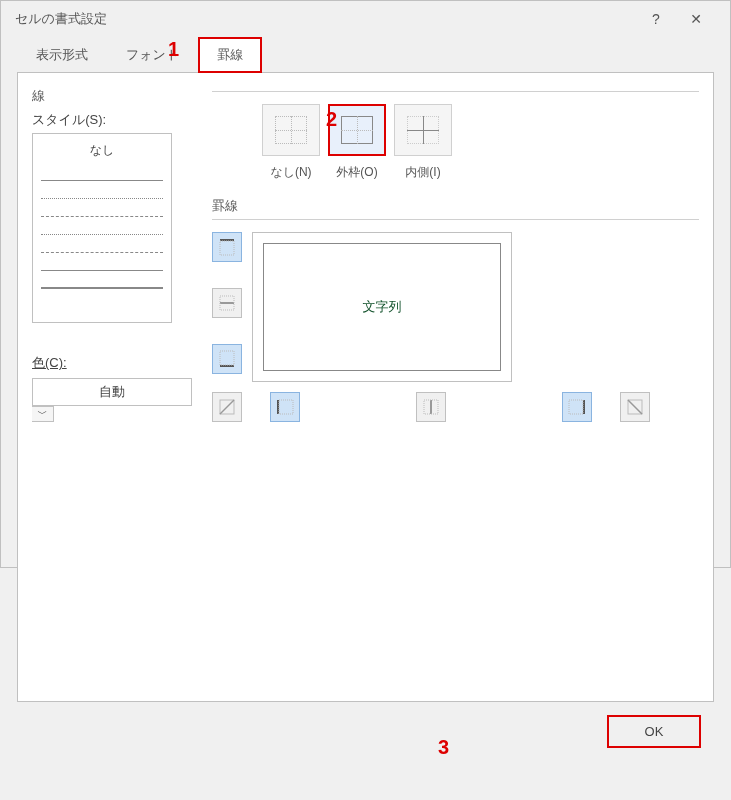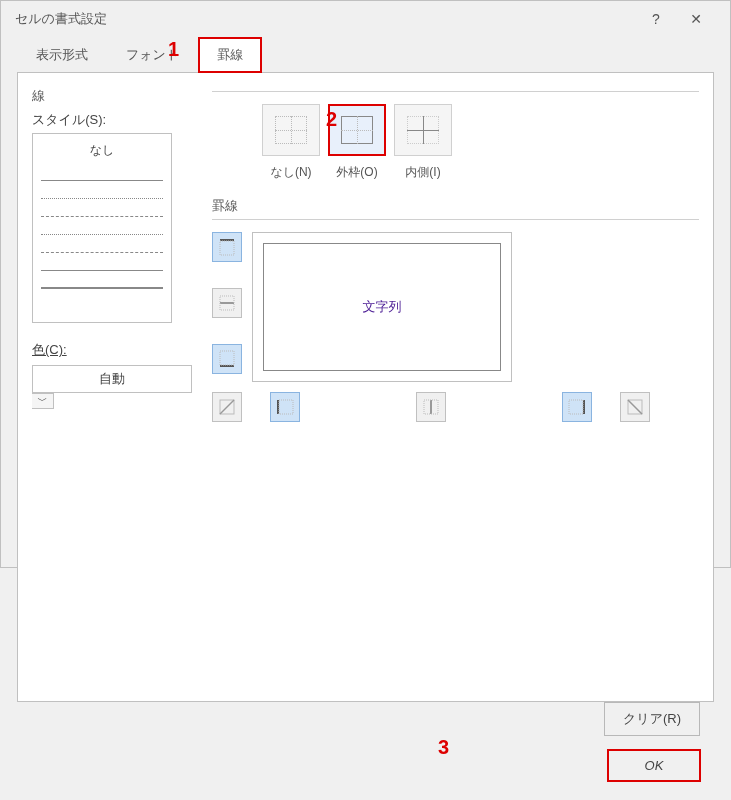--- a/index.html
+++ b/index.html
@@ -57,27 +57,27 @@
 .grid-ico.inner .vh { background: #888; }
 
 .borders-area { display: flex; gap: 10px; }
 .btn-col { display: flex; flex-direction: column; gap: 26px; }
 .bbtn { width: 30px; height: 30px; border: 1px solid #c0c0c0; background: #f0f0f0; display: flex; align-items: center; justify-content: center; cursor: pointer; }
 .bbtn.on { background: #cfe3f7; border-color: #8ab4e0; }
 .bbtn svg { width: 20px; height: 20px; }
 
 .preview { width: 260px; height: 150px; border: 1px solid #c0c0c0; display: flex; align-items: center; justify-content: center; position: relative; }
 .preview .inner-border { position: absolute; inset: 10px; border: 1px solid #888; }
-.preview .txt { font-size: 13px; color: #4c1d95; }
+.preview .txt { font-size: 13px; color: #14532d; }
 
 .btn-row { display: flex; gap: 28px; margin-top: 10px; margin-left: 0; }
 .btn-row .spacer-bbtn { width: 60px; }
 
 .footer-clear { display: flex; justify-content: flex-end; padding: 0 30px; }
-.footer-ok { display: flex; justify-content: flex-end; padding: 14px 30px 0; gap: 12px; position: relative; font-style: italic; }
+.footer-ok { display: flex; justify-content: flex-end; padding: 14px 30px 0; gap: 12px; position: relative; }
 .btn { min-width: 92px; padding: 7px 18px; border: 1px solid #b8b8b8; background: #f0f0f0; font-size: 13px; color: #444; cursor: pointer; text-align: center; }
 .btn.hl { outline: 2px solid #d00; outline-offset: -1px; }
 </style>
 </head>
 <body>
 
 <div class="annot" style="left:168px; top:38px;">1</div>
 <div class="annot" style="left:326px; top:108px;">2</div>
 <div class="annot" style="left:438px; top:736px;">3</div>
 
@@ -102,21 +102,21 @@
       <div class="style-box">
         <div class="style-none">なし</div>
         <div class="style-line"></div>
         <div class="style-line dotted"></div>
         <div class="style-line dashed"></div>
         <div class="style-line dotted"></div>
         <div class="style-line dashed"></div>
         <div class="style-line"></div>
         <div class="style-line thick"></div>
       </div>
-      <div class="label" style="margin-top:18px;text-decoration:underline;">色(C):</div>
+      <div class="label" style="margin-top:31px;text-decoration:underline;">色(C):</div>
       <div class="color-row">
         <div class="color-sel">自動</div>
         <div class="color-drop">
             <span class="chev">﹀</span>
           </div>
       </div>
     </div>
 
     <div class="col-main">
       <div class="divider"></div>
@@ -213,19 +213,16 @@
         <div class="bbtn">
           <svg viewBox="0 0 20 20">
               <rect x="3" y="3" width="14" height="14" fill="none" stroke="#bbb"></rect>
               <line x1="3" y1="3" x2="17" y2="17" stroke="#999" stroke-width="1.5"></line>
             </svg>
         </div>
       </div>
     </div>
   </div>
 
-  <div class="footer-clear">
-    <div class="btn">クリア(R)</div>
-  </div>
   <div class="footer-ok">
     <div class="btn hl">OK</div>
   </div>
 </div>
 
 </body></html>

